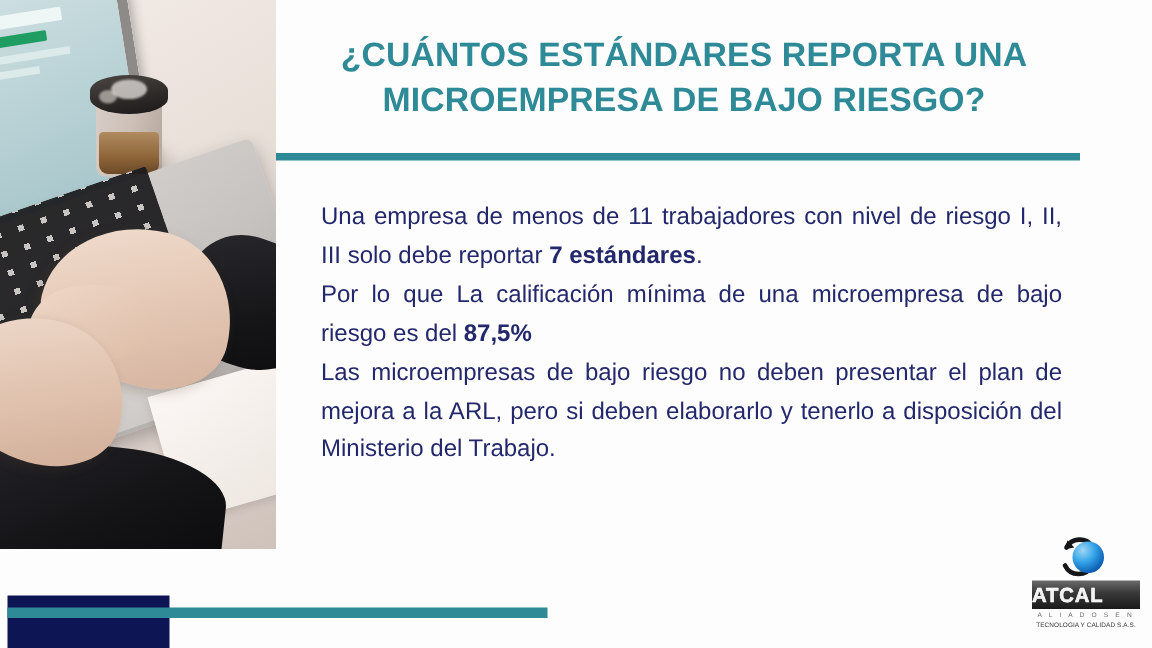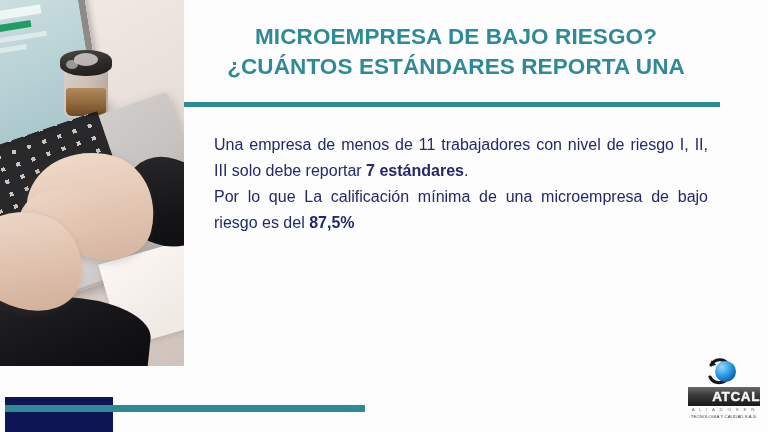--- a/index.html
+++ b/index.html
@@ -331,21 +331,21 @@
   }
   .logo-word {
     position: absolute;
     left: 2px;
     top: 31px;
     width: 72px;
     height: 19px;
     background: linear-gradient(180deg, #6b6b6b 0%, #3a3a3a 42%, #1a1a1a 100%);
     display: flex;
     align-items: center;
-    justify-content: flex-end;
+    justify-content: flex-start;
   }
   .logo-word span {
     color: #f2f2f2;
     font-size: 13.5px;
     font-weight: bold;
     letter-spacing: .6px;
     -webkit-text-stroke: 0.4px #ffffff;
   }
   .logo-tag1 {
     position: absolute;
@@ -394,28 +394,29 @@
     <div class="trackpad"></div>
     <div class="paper"></div>
     <div class="sleeve-a"></div>
     <div class="hand-a"></div>
     <div class="hand-a-fingers"></div>
     <div class="sleeve-b"></div>
     <div class="hand-b"></div>
   </div>
 
   <div class="title-wrap">
+    <div class="title">¿CUÁNTOS ESTÁNDARES REPORTA UNA</div>
     <div class="title">MICROEMPRESA DE BAJO RIESGO?</div>
-    <div class="title">¿CUÁNTOS ESTÁNDARES REPORTA UNA</div>
   </div>
   <div class="title-rule"></div>
 
   <div class="body-text">
     <p class="last-line-natural"><span>Una empresa de menos de 11 trabajadores con nivel de riesgo I, II, III solo debe reportar </span><b>7 estándares</b><span>.</span></p>
     <p class="last-line-natural"><span>Por lo que La calificación mínima de una microempresa de bajo riesgo es del </span><b>87,5%</b></p>
+    <p class="last-line-natural">Las microempresas de bajo riesgo no deben presentar el plan de mejora a la ARL, pero si deben elaborarlo y tenerlo a disposición del Ministerio del Trabajo.</p>
   </div>
 
   <div class="navy-block"></div>
   <div class="teal-bar"></div>
 
   <div class="logo">
     <div class="logo-mark">
       <svg class="logo-arrows" width="44" height="34" viewBox="0 0 44 34">
         <path d="M30 8 A10 10 0 0 0 13 9" fill="none" stroke="#14161a" stroke-width="3.1" stroke-linecap="round"></path>
         <path d="M13.6 4.2 L12.2 10.2 L18.2 9.0 Z" fill="#14161a"></path>

